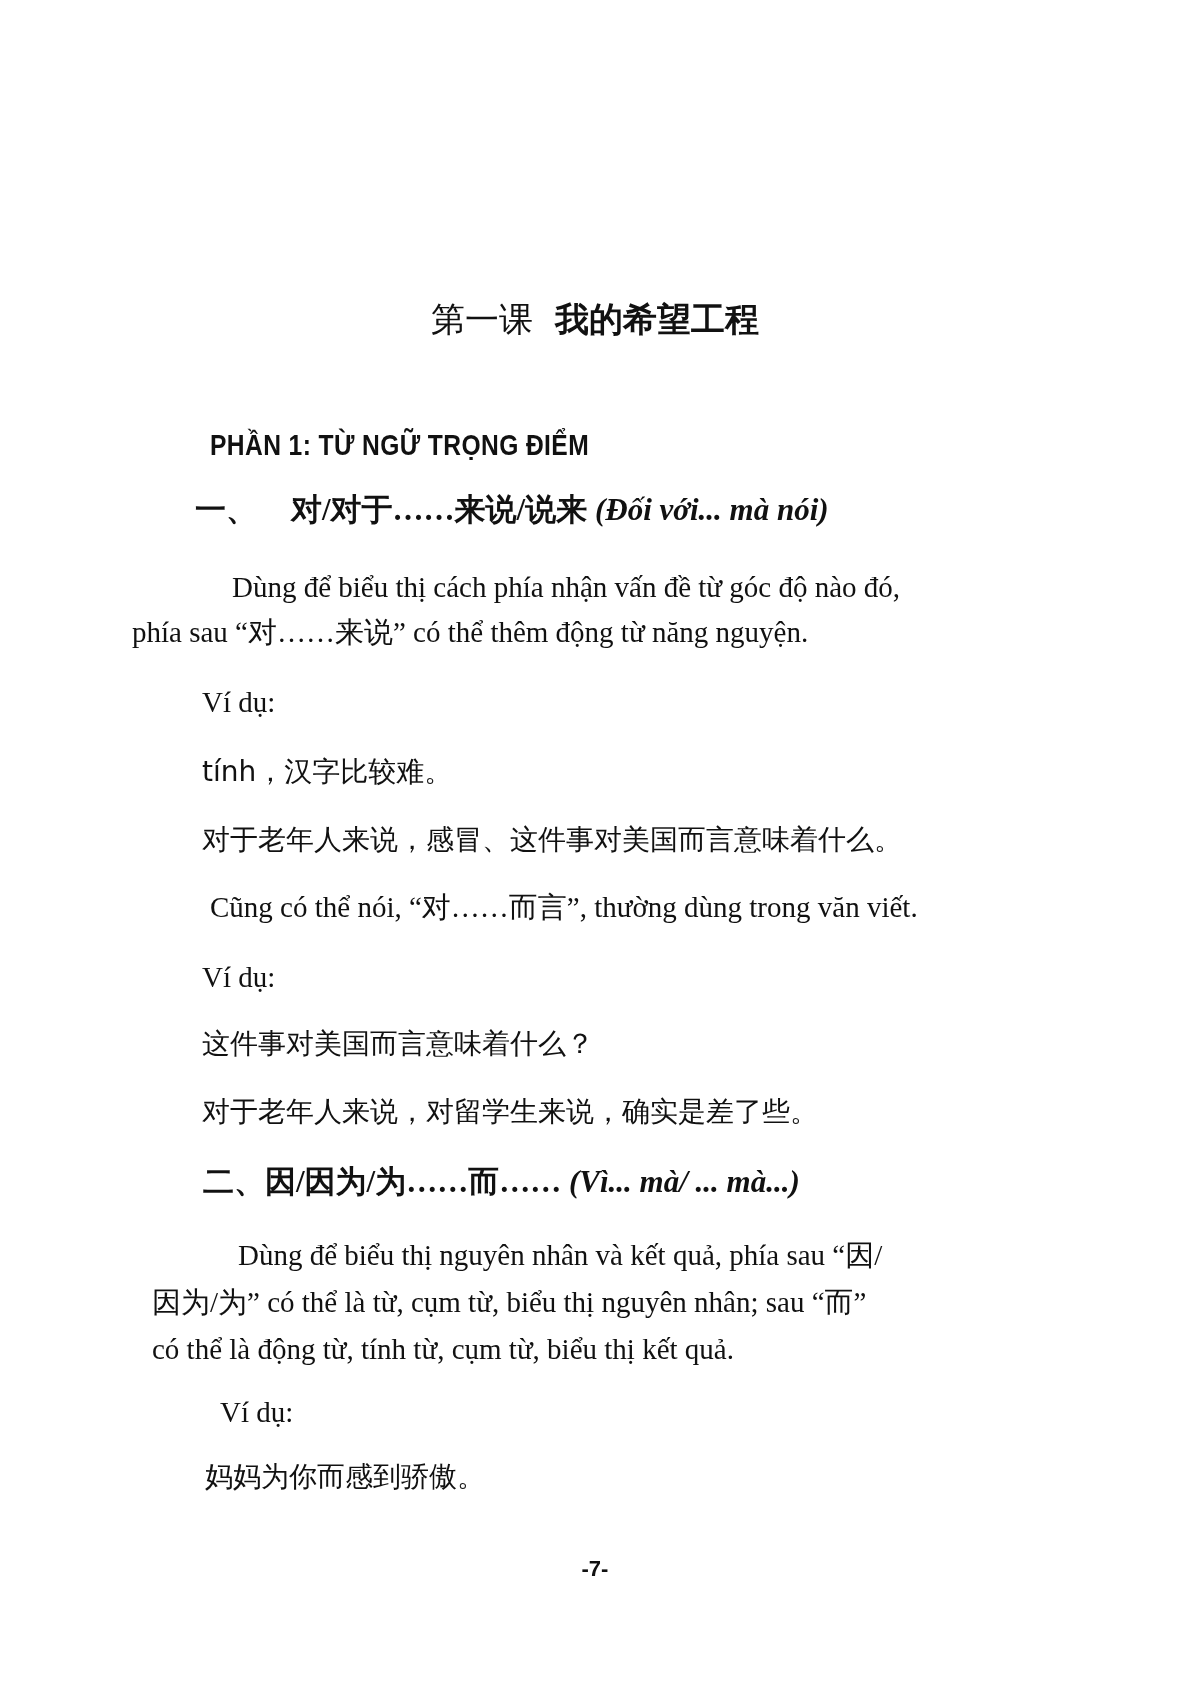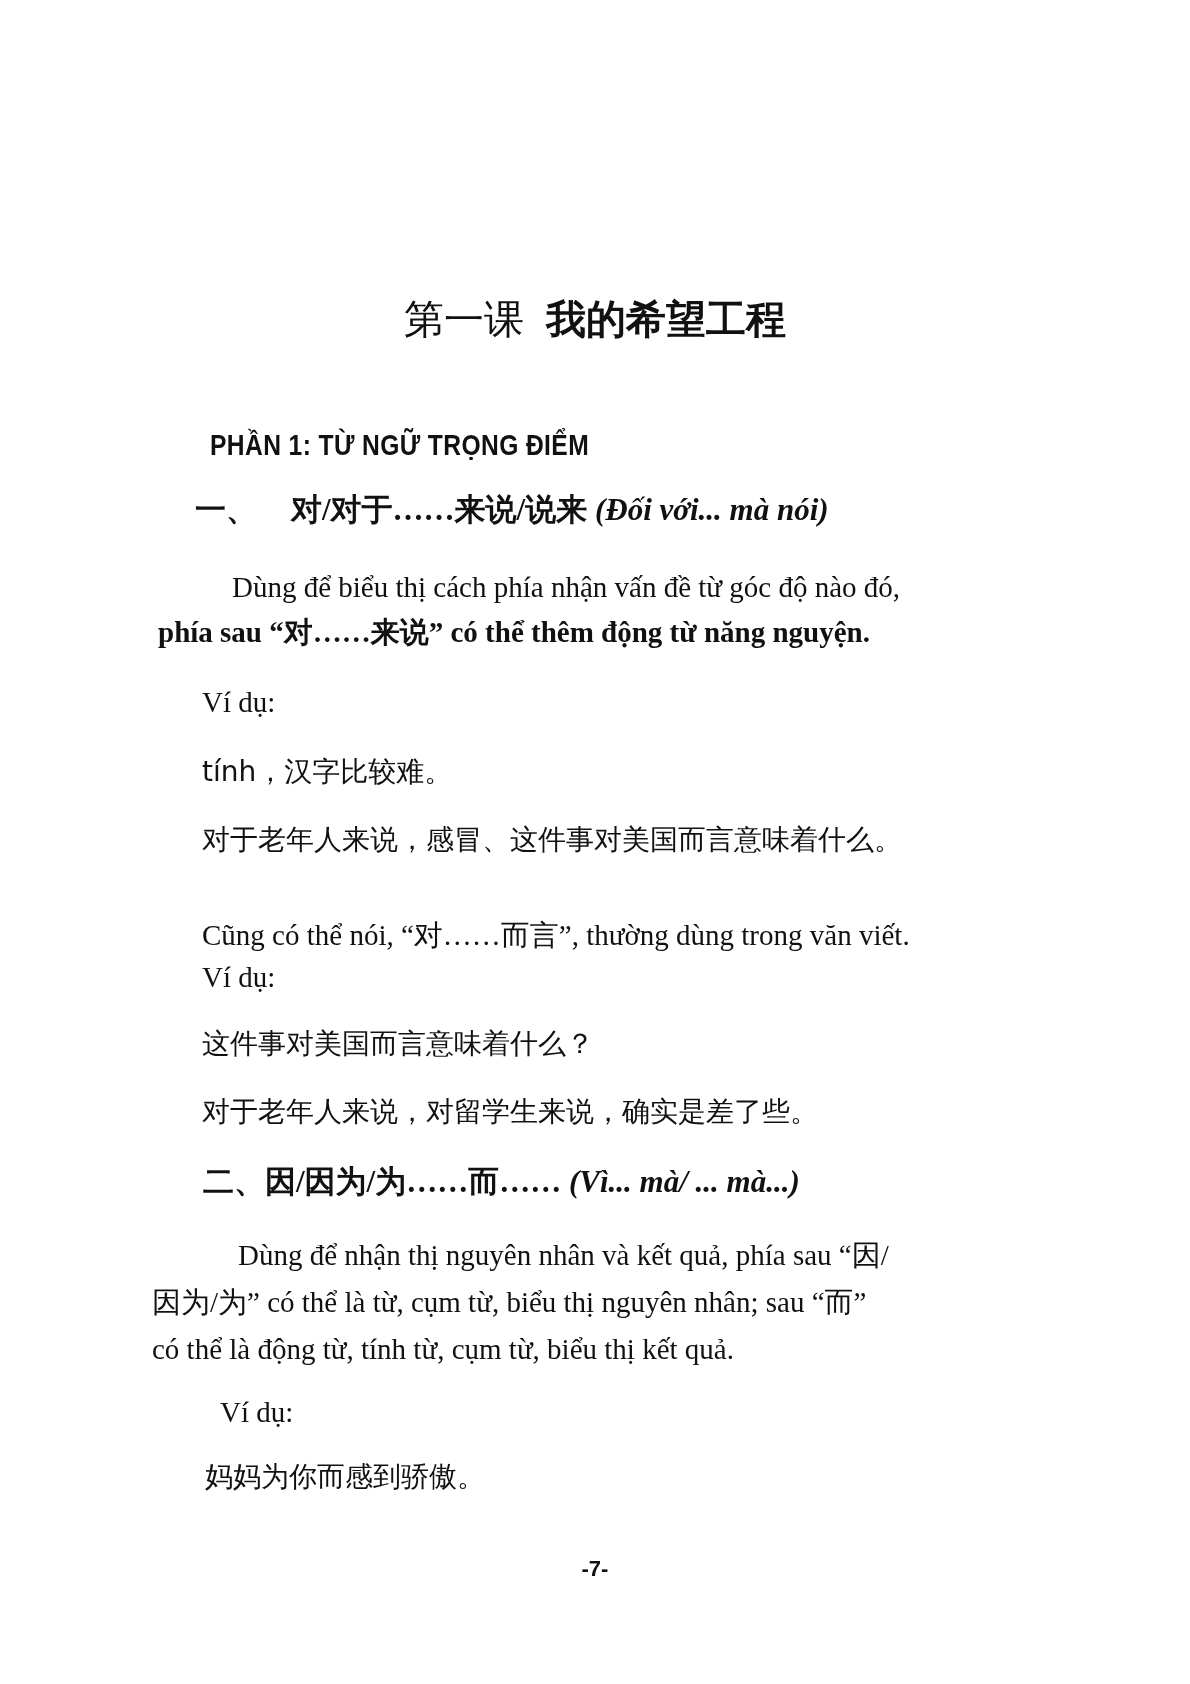--- a/index.html
+++ b/index.html
@@ -1,18 +1,18 @@
 <!DOCTYPE html>
 <html><head>
 <meta charset="utf-8">
 <style>
   html, body { margin:0; padding:0; background:#ffffff; }
   body { width:1190px; height:1684px; position:relative; overflow:hidden; color:#111; font-family:"Liberation Serif","DejaVu Serif",serif; }
   .abs { position:absolute; white-space:nowrap; }
-  .title { top:290px; left:0; width:1190px; text-align:center; font-size:40px; line-height:60px; }
+  .title { top:290px; left:0; width:1190px; text-align:center; font-size:34px; line-height:60px; }
   .title .lesson { font-weight:normal; margin-right:22px; }
   .title .name { font-weight:bold; }
   .part { top:423px; left:210px; font-family:"Liberation Sans","DejaVu Sans",sans-serif; font-weight:bold; font-size:30px; line-height:44px; transform:scaleX(0.82); transform-origin:left center; letter-spacing:0.5px; }
   .sec { font-weight:bold; font-size:31px; line-height:44px; }
   .sec .it { font-style:italic; }
   .sec .num { margin-right:34px; }
   .p { font-size:29px; line-height:44px; }
   .cn { font-family:"DejaVu Sans","Liberation Sans",sans-serif; font-size:28px; line-height:44px; }
   .pagenum { top:1553px; left:0; width:1190px; text-align:center; font-family:"Liberation Sans","DejaVu Sans",sans-serif; font-weight:bold; font-size:22px; line-height:32px; }
 </style>
@@ -23,36 +23,36 @@
   <span class="lesson">第一课</span><span class="name">我的希望工程</span>
 </div>
 
 <div class="abs part">PHẦN 1: TỪ NGỮ TRỌNG ĐIỂM</div>
 
 <div class="abs sec" style="top:488px; left:195px;text-align:center;">
   <span class="num">一、</span><span>对/对于……来说/说来</span> <span class="it">(Đối với... mà nói)</span>
 </div>
 
 <div class="abs p" style="top:565px; left:232px;">Dùng để biểu thị cách phía nhận vấn đề từ góc độ nào đó,</div>
-<div class="abs p" style="top:610px; left:158px;font-weight:bold;">phía sau “对……来说” có thể thêm động từ năng nguyện.</div>
+<div class="abs p" style="top:610px; left:132px;">phía sau “对……来说” có thể thêm động từ năng nguyện.</div>
 
 <div class="abs p" style="top:680px; left:202px;">Ví dụ:</div>
 <div class="abs cn" style="top:750px; left:202px;">tính，汉字比较难。</div>
 <div class="abs cn" style="top:818px; left:202px;">对于老年人来说，感冒、这件事对美国而言意味着什么。</div>
 
-<div class="abs p" style="top:885px; left:202px;margin-top:28px;">Cũng có thể nói, “对……而言”, thường dùng trong văn viết.</div>
+<div class="abs p" style="top:885px; left:210px;">Cũng có thể nói, “对……而言”, thường dùng trong văn viết.</div>
 
 <div class="abs p" style="top:955px; left:202px;">Ví dụ:</div>
 <div class="abs cn" style="top:1022px; left:202px;">这件事对美国而言意味着什么？</div>
 <div class="abs cn" style="top:1090px; left:202px;">对于老年人来说，对留学生来说，确实是差了些。</div>
 
 <div class="abs sec" style="top:1160px; left:203px;">
   <span>二、</span><span>因/因为/为……而……</span> <span class="it">(Vì... mà/ ... mà...)</span>
 </div>
 
-<div class="abs p" style="top:1233px; left:238px;">Dùng để nhận thị nguyên nhân và kết quả, phía sau “因/</div>
+<div class="abs p" style="top:1233px; left:238px;">Dùng để biểu thị nguyên nhân và kết quả, phía sau “因/</div>
 <div class="abs p" style="top:1280px; left:152px;">因为/为” có thể là từ, cụm từ, biểu thị nguyên nhân; sau “而”</div>
 <div class="abs p" style="top:1327px; left:152px;">có thể là động từ, tính từ, cụm từ, biểu thị kết quả.</div>
 
 <div class="abs p" style="top:1390px; left:220px;">Ví dụ:</div>
 <div class="abs cn" style="top:1455px; left:205px;">妈妈为你而感到骄傲。</div>
 
 <div class="abs pagenum">-7-</div>
 
 </body></html>

